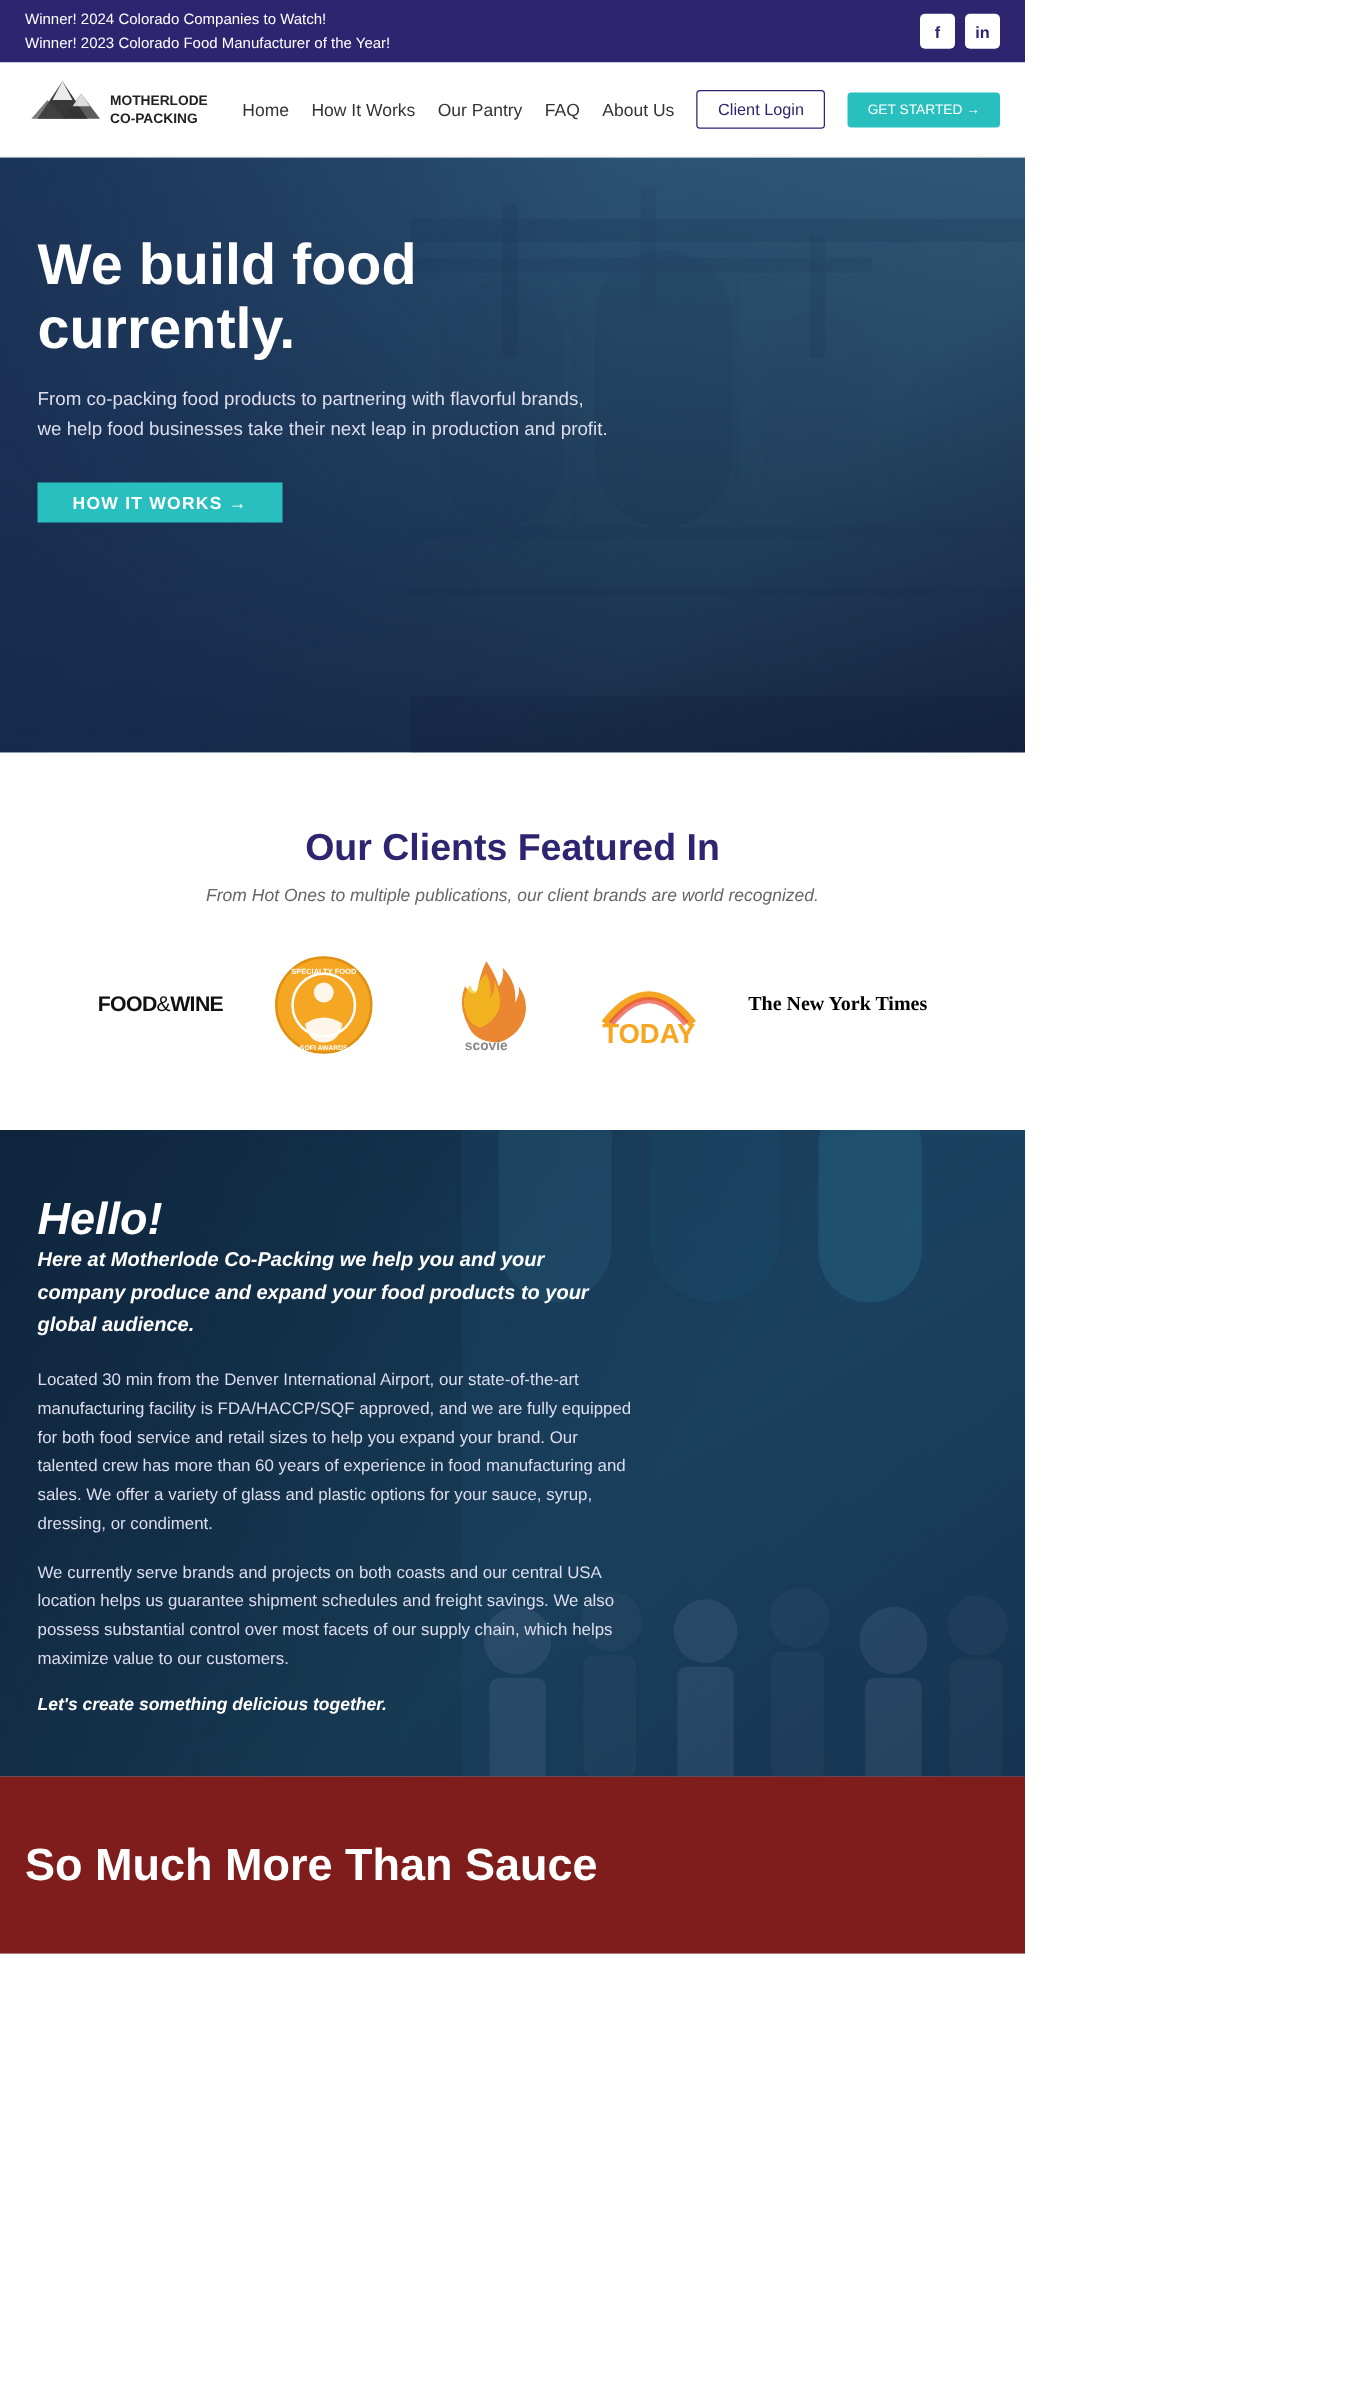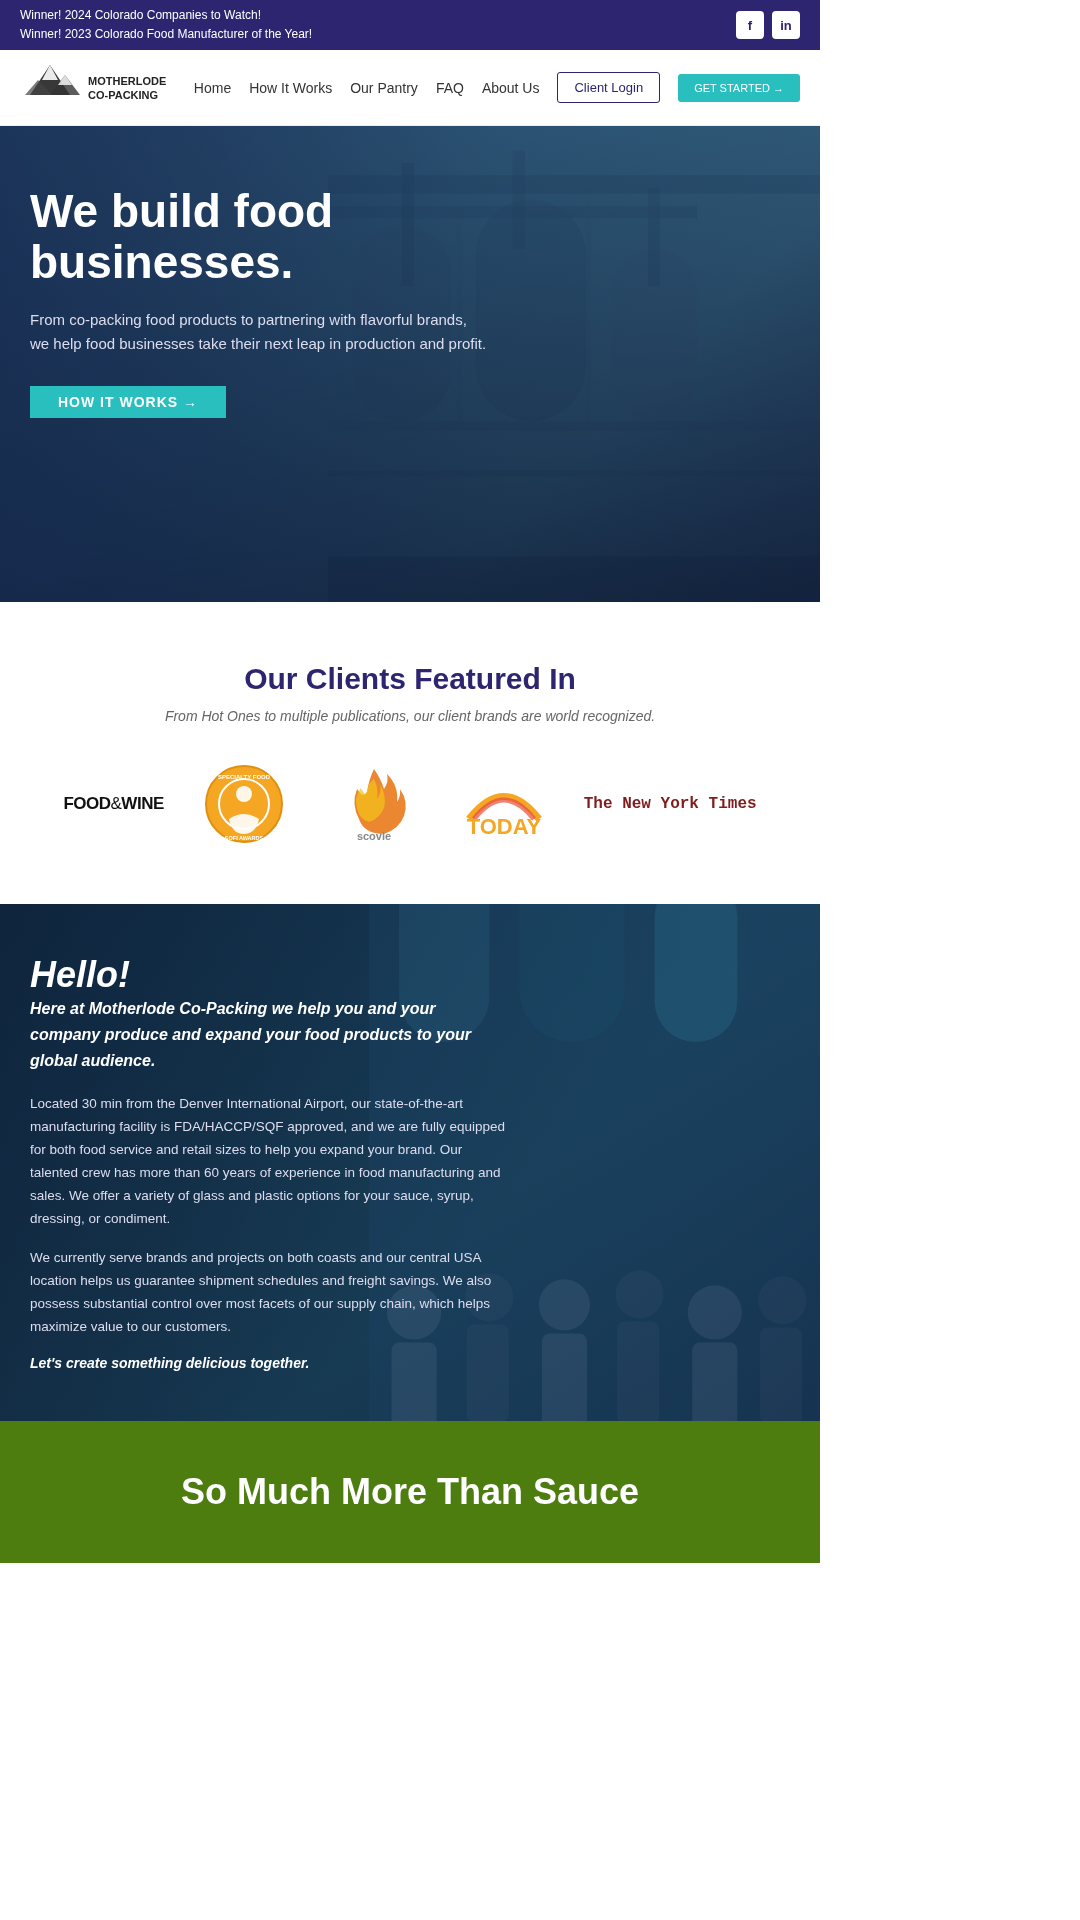--- a/index.html
+++ b/index.html
@@ -107,21 +107,21 @@
     }
     .logos-row {
       display: flex; align-items: center; justify-content: center;
       gap: 30px; flex-wrap: wrap;
     }
     .logo-item {
       display: flex; align-items: center; justify-content: center;
       min-width: 100px;
     }
     .food-wine { font-size: 17px; font-weight: 900; color: #111; letter-spacing: -0.5px; }
-    .nyt-logo { font-size: 16px; font-family: Liberation Mono, monospace; font-weight: 900; color: #7f1d1d; }
+    .nyt-logo { font-size: 16px; font-family: Liberation Serif, serif; font-weight: 900; color: #000000; }
 
     
     .hello-section {
       position: relative;
       min-height: 500px;
       background: linear-gradient(to right, rgba(10,20,40,0.7) 0%, rgba(10,20,40,0.5) 100%),
                   linear-gradient(135deg, #1a4a6e 0%, #2d7a9a 60%, #1a3a5c 100%);
       padding: 50px 30px;
       color: #fff;
     }
@@ -134,23 +134,22 @@
     }
     .hello-body {
       font-size: 13.5px; line-height: 1.7; color: #dde; margin-bottom: 16px;
     }
     .hello-cta {
       font-size: 14px; font-style: italic; font-weight: bold; color: #fff;
     }
 
     
     .more-section {
-      background: #4d7c0f;
+      background: #7f1d1d;
       padding: 50px 20px;
-      text-align: center;
       color: #fff;
     }
     .more-title {
       font-size: 36px; font-weight: 900; color: #fff;
     }
 
     
     .factory-svg {
       position: absolute; right: 0; top: 0; bottom: 0; width: 60%;
       opacity: 0.6;
@@ -217,21 +216,21 @@
 
     <rect x="105" y="80" width="4" height="160" fill="#4a7a9a" opacity="0.4"></rect>
     <rect x="210" y="60" width="4" height="180" fill="#4a7a9a" opacity="0.35"></rect>
 
     <rect x="0" y="350" width="400" height="70" fill="#1a3050" opacity="0.5"></rect>
   </svg>
   <div class="hero-factory"></div>
   <div class="hero-content">
     <h1 class="hero-title">
       <span>We build food</span><br>
-      <span>businesses.</span>
+      <span>currently.</span>
     </h1>
     <p class="hero-subtitle">From co-packing food products to partnering with flavorful brands, we help food businesses take their next leap in production and profit.</p>
     <button class="btn-how">HOW IT WORKS →</button>
   </div>
 </section>
 
 <section class="clients-section">
   <h2 class="section-title">Our Clients Featured In</h2>
   <p class="section-subtitle">From Hot Ones to multiple publications, our client brands are world recognized.</p>
   <div class="logos-row">

